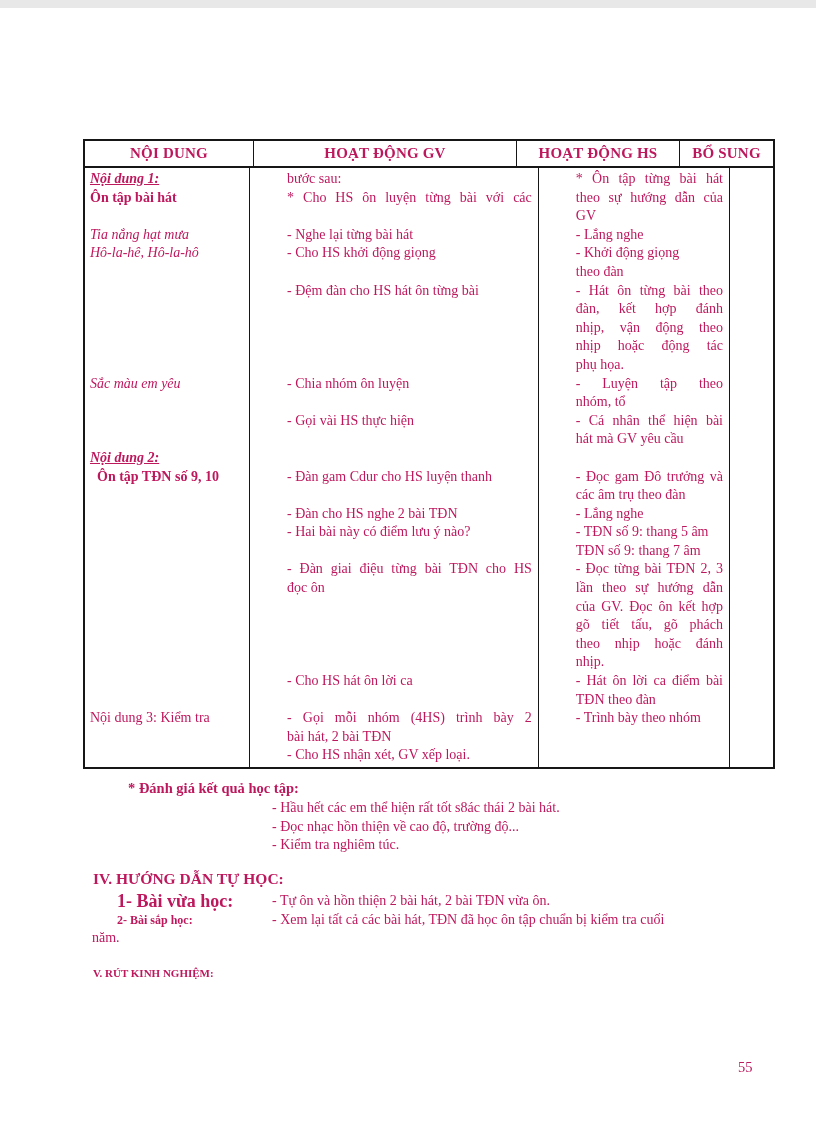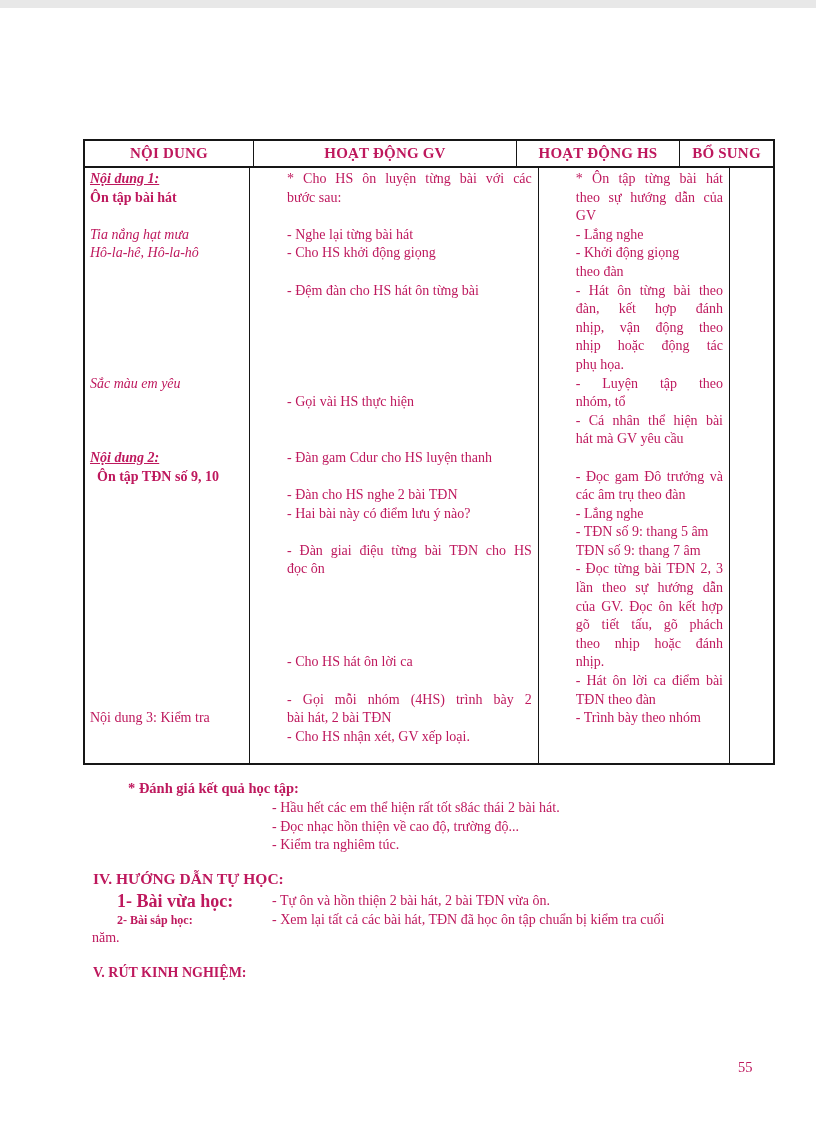--- a/index.html
+++ b/index.html
@@ -32,21 +32,21 @@
   
   .abs{position:absolute;font-size:14px;line-height:18.7px;}
   .assess-title{left:128px;top:771px;font-weight:bold;font-size:14.5px;}
   .assess-items{left:272px;top:791px;}
   .iv-title{left:93px;top:862px;font-weight:bold;font-size:15.5px;}
   .iv1-label{left:117px;top:884px;font-weight:bold;font-size:18px;}
   .iv1-text{left:272px;top:884px;}
   .iv2-label{left:117px;top:903px;font-weight:bold;font-size:12px;}
   .iv2-text{left:272px;top:903px;}
   .iv2-cont{left:92px;top:921px;}
-  .v-title{left:93px;top:956px;font-weight:bold;font-size:14px;}
+  .v-title{left:93px;top:956px;font-weight:bold;font-size:11px;}
   .page-num{left:738px;top:1050px;font-size:14.5px;}
 </style>
 </head>
 <body>
 
 <div class="page">
 
   <div class="doc-table">
     <div class="thead">
       <div class="th c1">NỘI DUNG</div>
@@ -81,31 +81,32 @@
           <div class="ln">&nbsp;</div>
           <div class="ln">&nbsp;</div>
           <div class="ln">&nbsp;</div>
           <div class="ln">&nbsp;</div>
           <div class="ln">&nbsp;</div>
           <div class="ln">&nbsp;</div>
           <div class="ln">&nbsp;</div>
           <div class="ln">Nội dung 3: Kiểm tra</div>
         </div>
       <div class="td c2">
+          <div class="ln">bước sau:</div>
           <div class="ln jl">* Cho HS ôn luyện từng bài với các</div>
-          <div class="ln">bước sau:</div>
           <div class="ln">&nbsp;</div>
           <div class="ln">- Nghe lại từng bài hát</div>
           <div class="ln">- Cho HS khởi động giọng</div>
           <div class="ln">&nbsp;</div>
           <div class="ln">- Đệm đàn cho HS hát ôn từng bài</div>
           <div class="ln">&nbsp;</div>
           <div class="ln">&nbsp;</div>
           <div class="ln">&nbsp;</div>
           <div class="ln">&nbsp;</div>
+          <div class="ln">- Chia nhóm  ôn luyện</div>
           <div class="ln">&nbsp;</div>
           <div class="ln">- Gọi vài HS thực hiện</div>
           <div class="ln">&nbsp;</div>
           <div class="ln">&nbsp;</div>
           <div class="ln">- Đàn gam Cdur cho HS luyện  thanh</div>
           <div class="ln">&nbsp;</div>
           <div class="ln">- Đàn cho HS nghe  2 bài TĐN</div>
           <div class="ln">- Hai bài này có điểm lưu ý nào?</div>
           <div class="ln">&nbsp;</div>
           <div class="ln jl">- Đàn giai  điệu từng bài TĐN cho HS</div>

